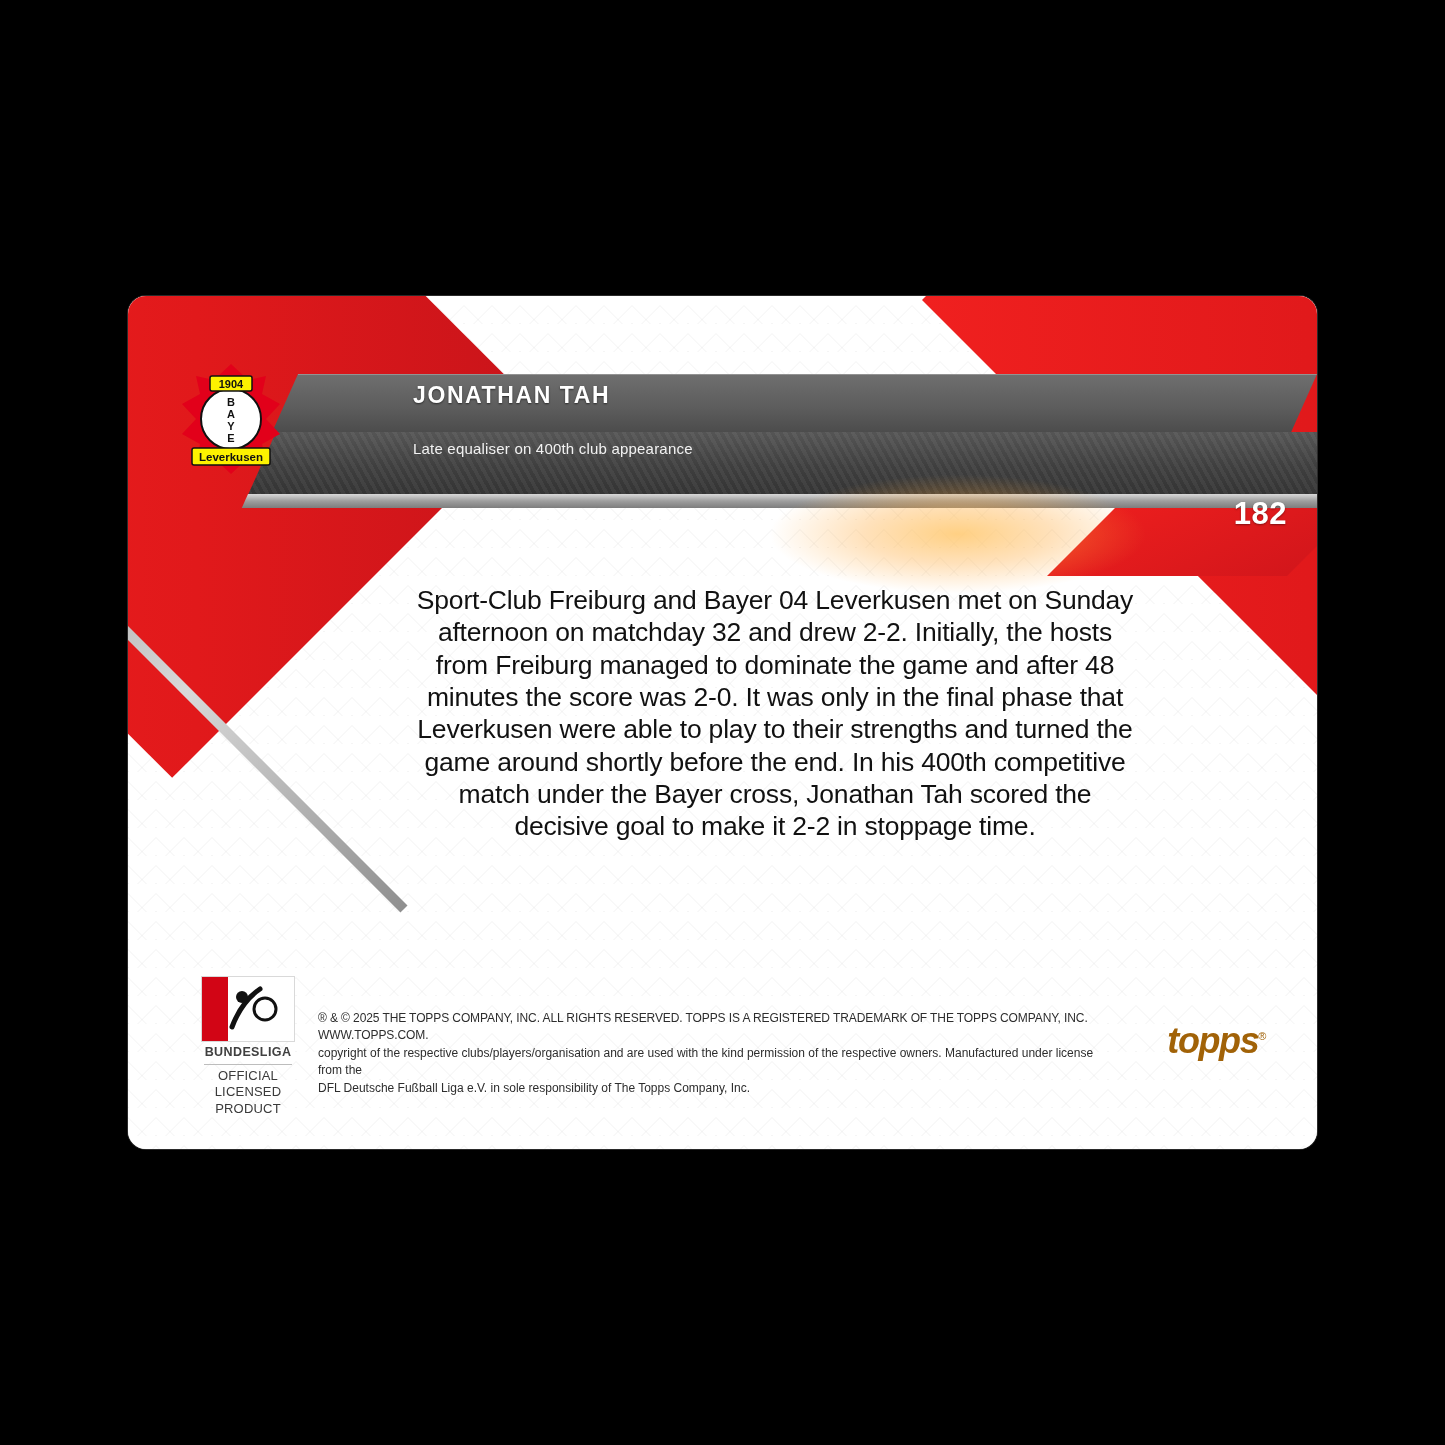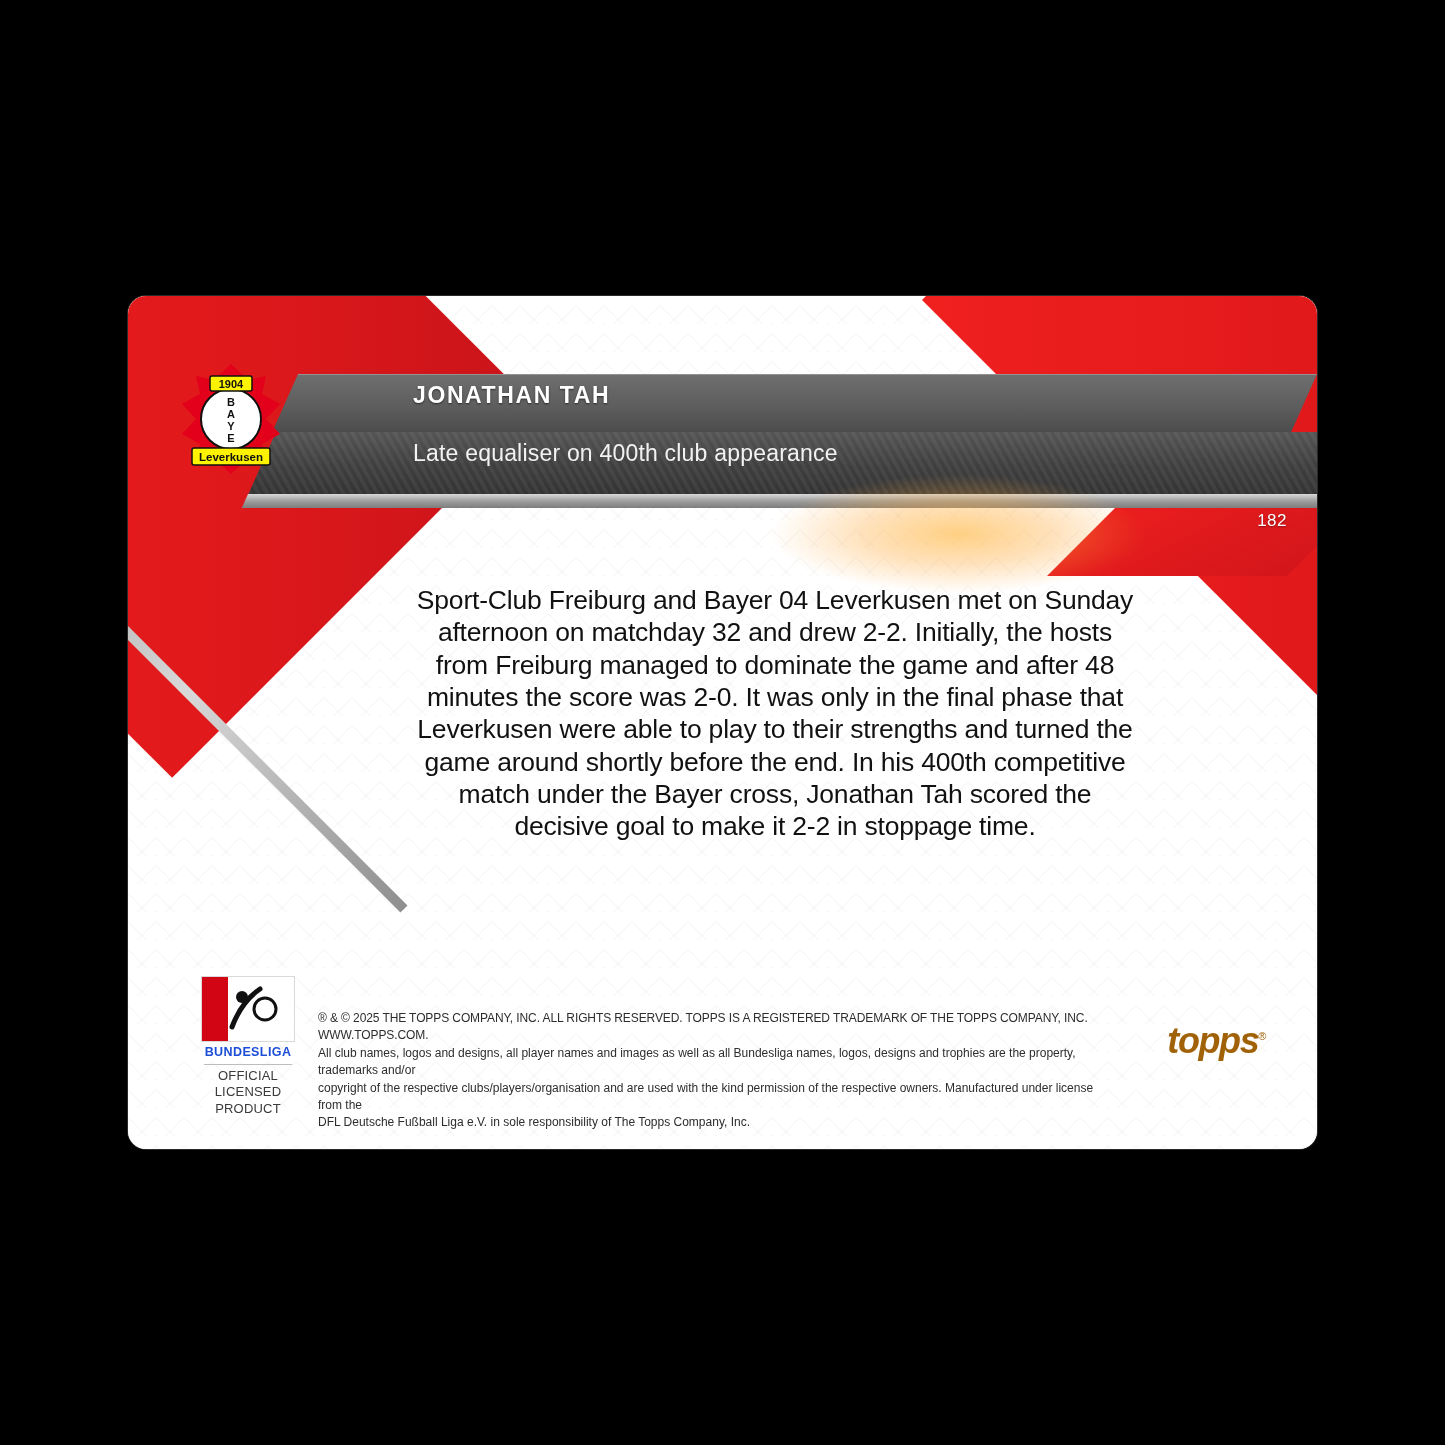--- a/index.html
+++ b/index.html
@@ -143,32 +143,32 @@
     font-size: 23px;
     font-weight: bold;
     letter-spacing: 1.6px;
     color: #ffffff;
     text-shadow: 0 1px 2px rgba(0,0,0,0.55);
   }
   .subtitle {
     position: absolute;
     left: 285px;
     top: 144px;
-    font-size: 23px;
+    font-size: 15px;
     color: #f2f2f2;
     letter-spacing: 0.2px;
   }
 
   
   .card-number {
     position: absolute;
     right: 30px;
-    top: 215px;
-    font-size: 17px;
-    font-weight: normal;
+    top: 200px;
+    font-size: 31px;
+    font-weight: bold;
     color: #ffffff;
     letter-spacing: 0.5px;
     text-shadow: 0 1px 2px rgba(0,0,0,0.4);
   }
 
   
   .crest {
     position: absolute;
     left: 42px;
     top: 62px;
@@ -209,21 +209,21 @@
   .bl-red {
     position: absolute;
     left: 0; top: 0; bottom: 0;
     width: 26px;
     background: #d20515;
   }
   .bl-word {
     font-size: 12.5px;
     font-weight: bold;
     letter-spacing: 0.4px;
-    color: #1d4ed8;
+    color: #404040;
     margin-top: 3px;
   }
   .bl-rule {
     width: 88px;
     height: 1px;
     background: #bdbdbd;
     margin: 5px auto 3px auto;
   }
   .bl-official {
     font-size: 13px;
@@ -323,21 +323,20 @@
       <div class="bl-word">BUNDESLIGA</div>
       <div class="bl-rule"></div>
       <div class="bl-official">
         <div>OFFICIAL</div>
         <div>LICENSED PRODUCT</div>
       </div>
     </div>
 
     <div class="legal">
       <div class="line1">® &amp; © 2025 THE TOPPS COMPANY, INC.  ALL RIGHTS RESERVED. TOPPS IS A REGISTERED TRADEMARK OF THE TOPPS COMPANY, INC. WWW.TOPPS.COM.</div>
-      <div>All club names, logos and designs, all player names and images as well as all Bundesliga names, logos, designs and trophies are the property, trademarks and/or</div>
       <div>copyright of the respective clubs/players/organisation and are used with the kind permission of the respective owners. Manufactured under license from the</div>
       <div>DFL Deutsche Fußball Liga e.V. in sole responsibility of The Topps Company, Inc.</div>
     </div>
 
     <div class="topps-logo">
       <span>topps</span><span class="topps-r">®</span>
     </div>
 
   </div>
 </div>

